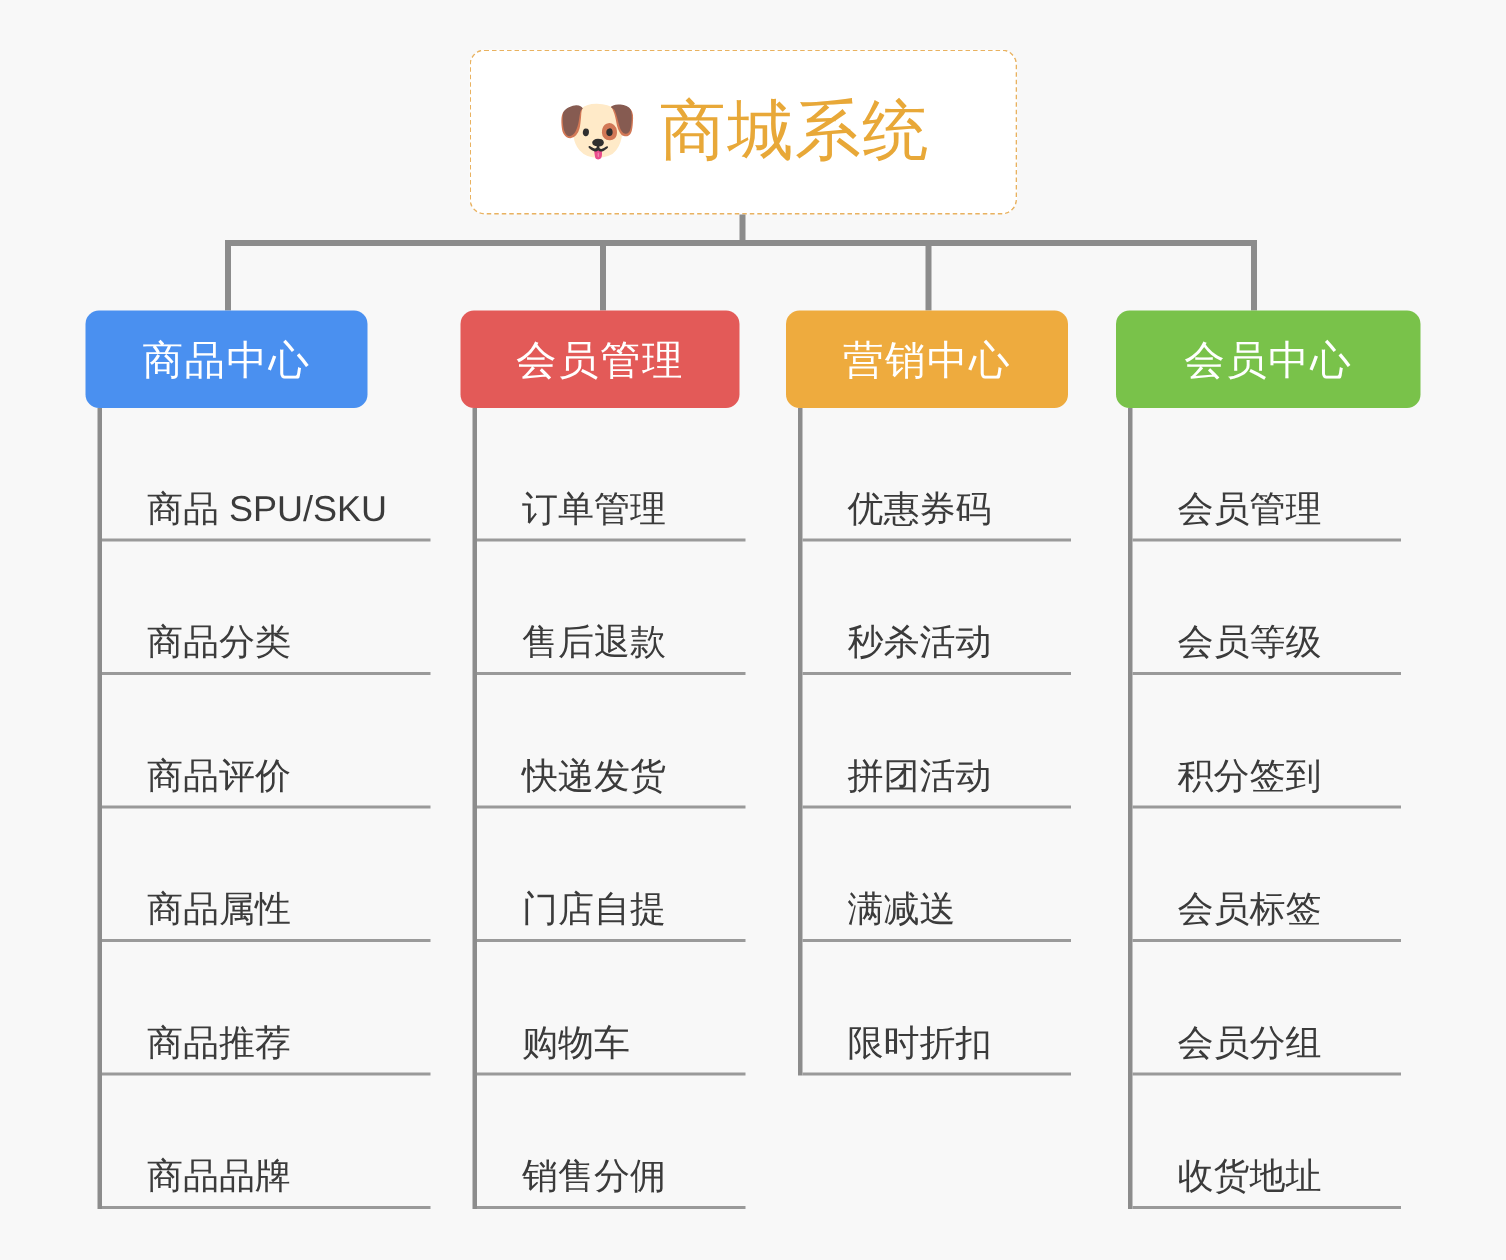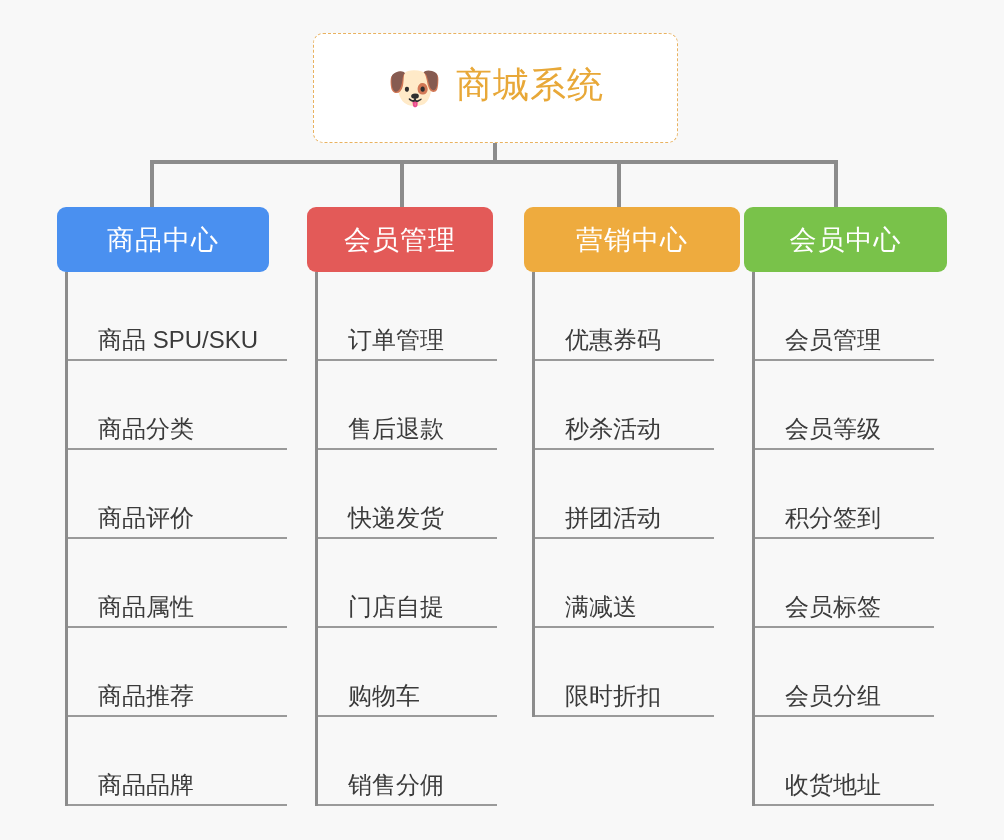--- a/index.html
+++ b/index.html
@@ -35,26 +35,25 @@
     align-items: center;
     justify-content: center;
     gap: 14px;
   }
   .root-emoji {
     font-size: 44px;
     line-height: 1;
     display: block;
   }
   .root-title {
-    font-size: 36px;
+    font-size: 44px;
     color: #e8a838;
     letter-spacing: 1px;
     line-height: 1;
     white-space: nowrap;
-    font-family: Liberation Mono, monospace;
   }
 
   
   .conn {
     position: absolute;
     background: #8c8c8c;
   }
   .conn-stem {           
     left: 493px;
     top: 143px;
@@ -122,21 +121,21 @@
   </div>
 
   <div class="conn conn-stem" style="background: rgb(140, 140, 140);"></div>
   <div class="conn conn-bar" style="background: rgb(140, 140, 140);"></div>
   <div class="conn conn-drop" style="left: 150px; background: rgb(140, 140, 140);"></div>
   <div class="conn conn-drop" style="left: 400px; background: rgb(140, 140, 140);"></div>
   <div class="conn conn-drop" style="left: 617px; background: rgb(140, 140, 140);"></div>
   <div class="conn conn-drop" style="left: 834px; background: rgb(140, 140, 140);"></div>
 
   <div class="branch" style="left:57px;width:230px;">
-    <div class="branch-header" style="width: 212px; background: rgb(74, 144, 240);">
+    <div class="branch-header" style="width: 188px; background: rgb(74, 144, 240);">
       <span>商品中心</span>
     </div>
     <div class="branch-body">
       <div class="leaf">
           <span class="leaf-label">商品 SPU/SKU</span>
         </div>
       <div class="leaf">
           <span class="leaf-label">商品分类</span>
         </div>
       <div class="leaf">
@@ -174,21 +173,21 @@
       <div class="leaf">
           <span class="leaf-label">购物车</span>
         </div>
       <div class="leaf">
           <span class="leaf-label">销售分佣</span>
         </div>
     </div>
   </div>
 
   <div class="branch" style="left:524px;width:190px;">
-    <div class="branch-header" style="width: 216px; background: rgb(238, 171, 62);">
+    <div class="branch-header" style="width: 188px; background: rgb(238, 171, 62);">
       <span>营销中心</span>
     </div>
     <div class="branch-body">
       <div class="leaf">
           <span class="leaf-label">优惠券码</span>
         </div>
       <div class="leaf">
           <span class="leaf-label">秒杀活动</span>
         </div>
       <div class="leaf">

